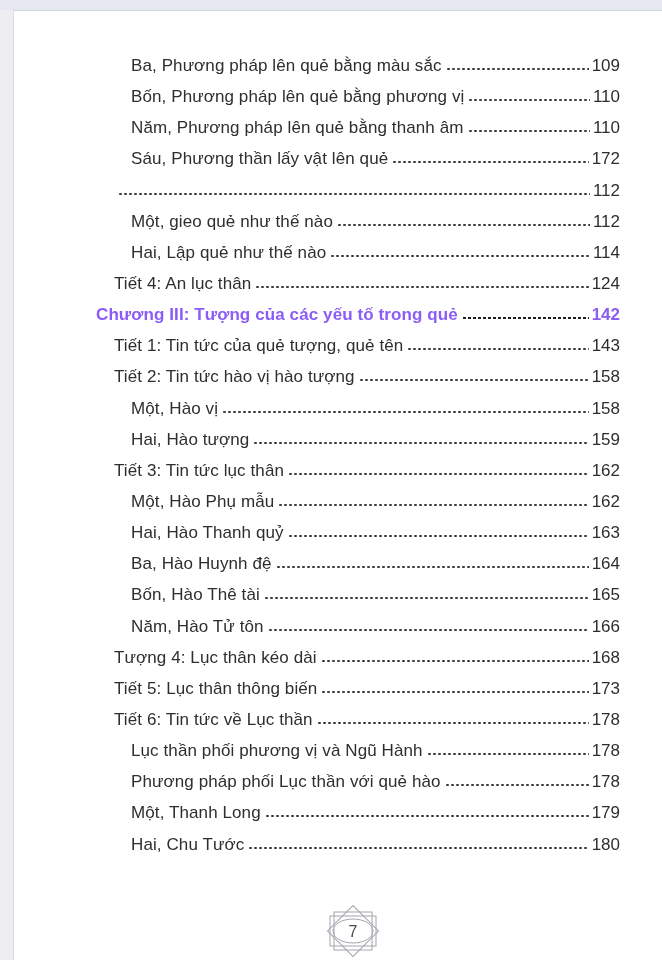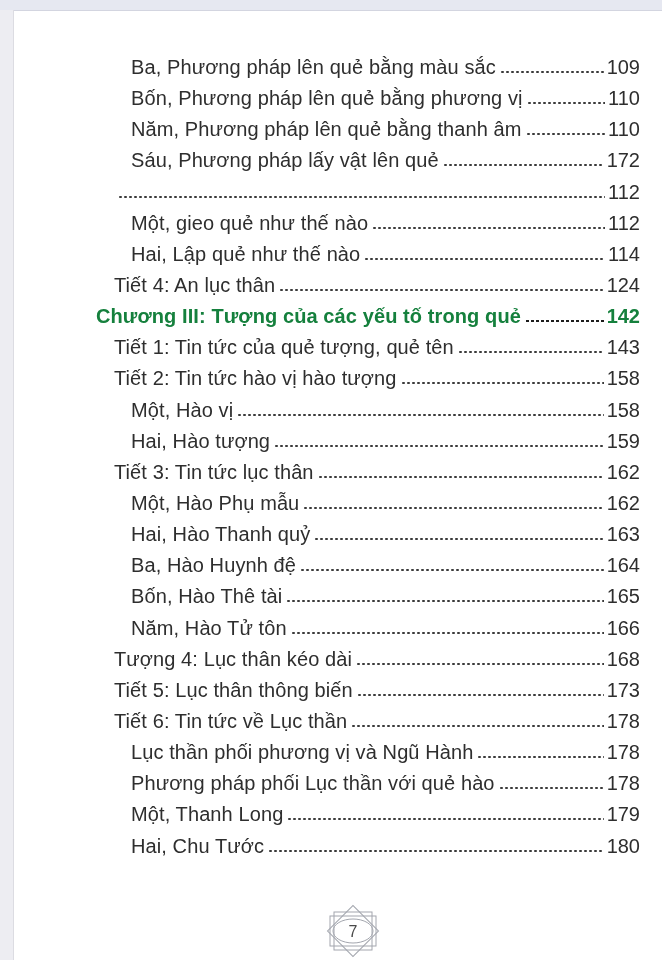--- a/index.html
+++ b/index.html
@@ -25,28 +25,28 @@
     background: #ededf2;
     border-right: 1px solid #dcdce2;
   }
   .toc {
     position: absolute; top: 51px; left: 0; right: 0;
   }
   .row {
     box-sizing: border-box;
     height: 31.15px;
     padding-top: 5px;
-    padding-right: 22px;
+    padding-right: 42px;
     display: flex;
     align-items: baseline;
     color: #2e2e2e;
-    font-size: 20px;
+    font-size: 17px;
     white-space: nowrap;
   }
-  .row.lvl0 { padding-left: 96px;  font-weight: 700; color: #15803d; }
+  .row.lvl0 { padding-left: 96px;  font-weight: 700; color: #8b5cf6; }
   .row.lvl1 { padding-left: 114px; }
   .row.lvl2 { padding-left: 131px; }
   .label { flex: 0 0 auto; letter-spacing: 0.1px; }
   .leader {
     flex: 1 1 auto;
     height: 4px;
     margin: 0 3px 0 4px;
     background-image: radial-gradient(circle, #3a3a3a 1.05px, rgba(0,0,0,0) 1.35px);
     background-size: 5px 4px;
     background-repeat: repeat-x;
@@ -80,21 +80,21 @@
         <span class="label">Bốn, Phương pháp lên quẻ bằng phương vị</span>
         <span class="leader"></span>
         <span class="pagenum">110</span>
       </div>
       <div class="row lvl2">
         <span class="label">Năm, Phương pháp lên quẻ bằng thanh âm</span>
         <span class="leader"></span>
         <span class="pagenum">110</span>
       </div>
       <div class="row lvl2">
-        <span class="label">Sáu, Phương pháp lấy vật lên quẻ</span>
+        <span class="label">Sáu, Phương thần lấy vật lên quẻ</span>
         <span class="leader"></span>
         <span class="pagenum">172</span>
       </div>
       <div class="row lvl1">
         <span class="leader"></span>
         <span class="pagenum">112</span>
       </div>
       <div class="row lvl2">
         <span class="label">Một, gieo quẻ như thế nào</span>
         <span class="leader"></span>

